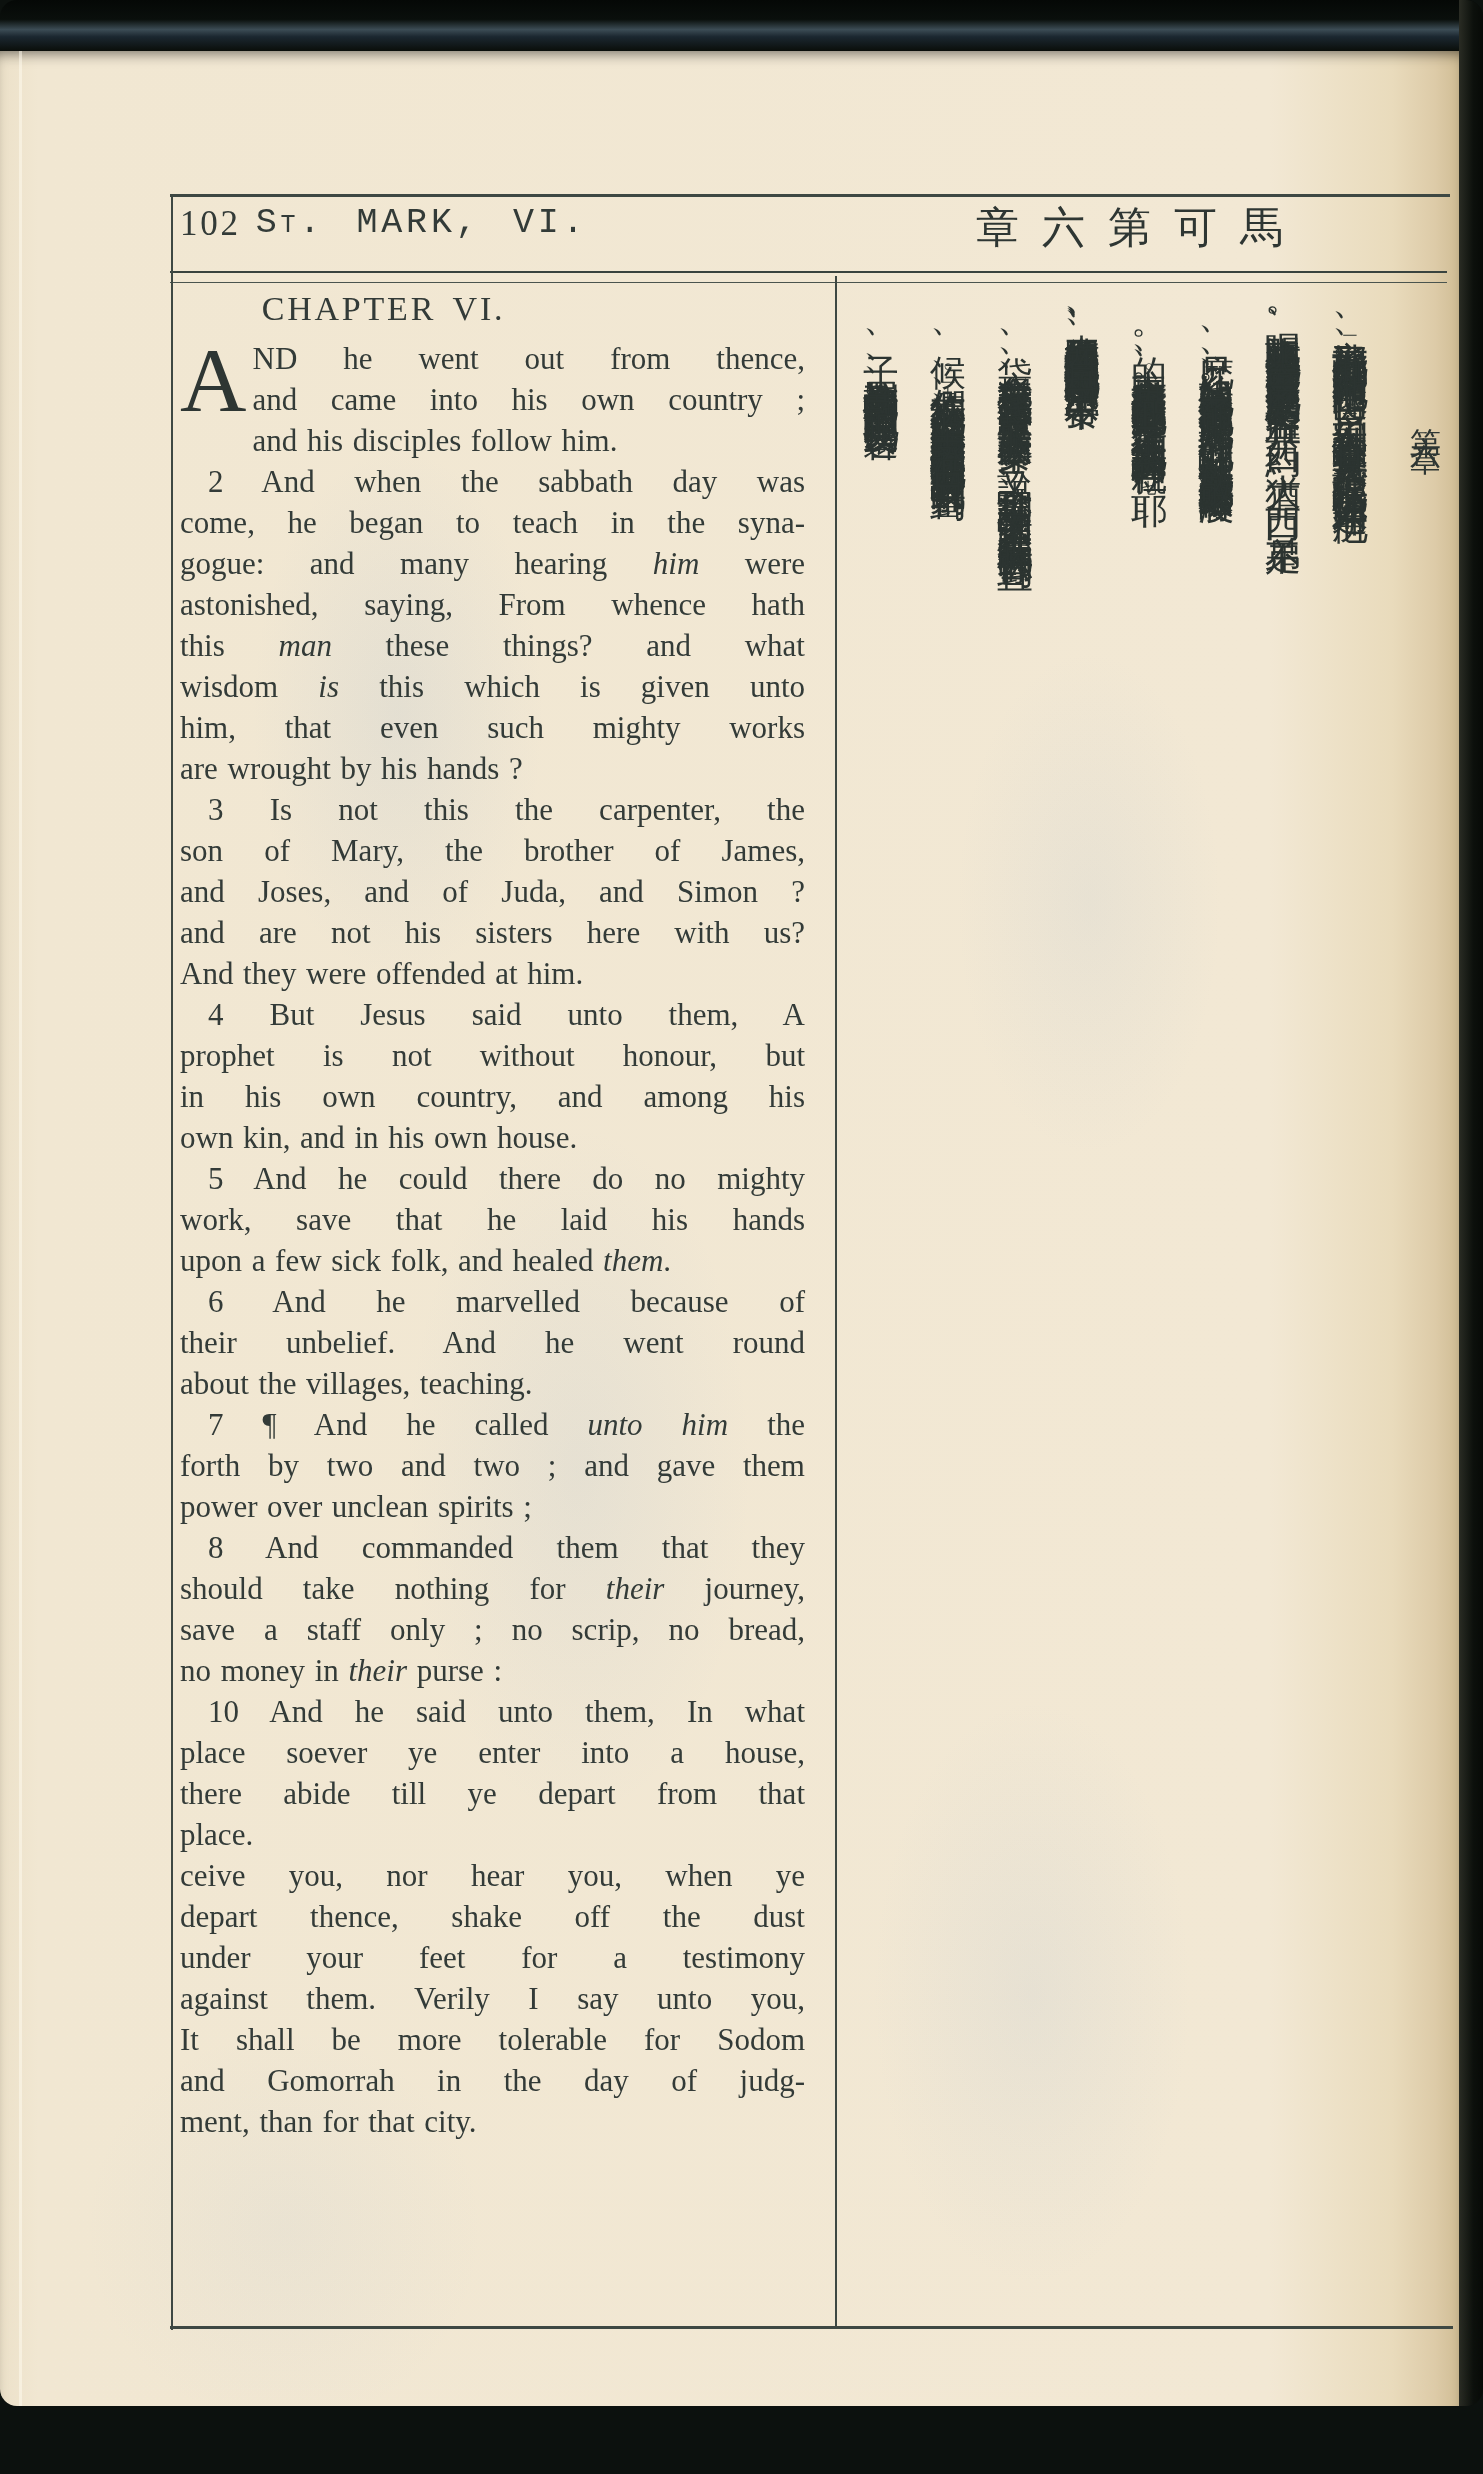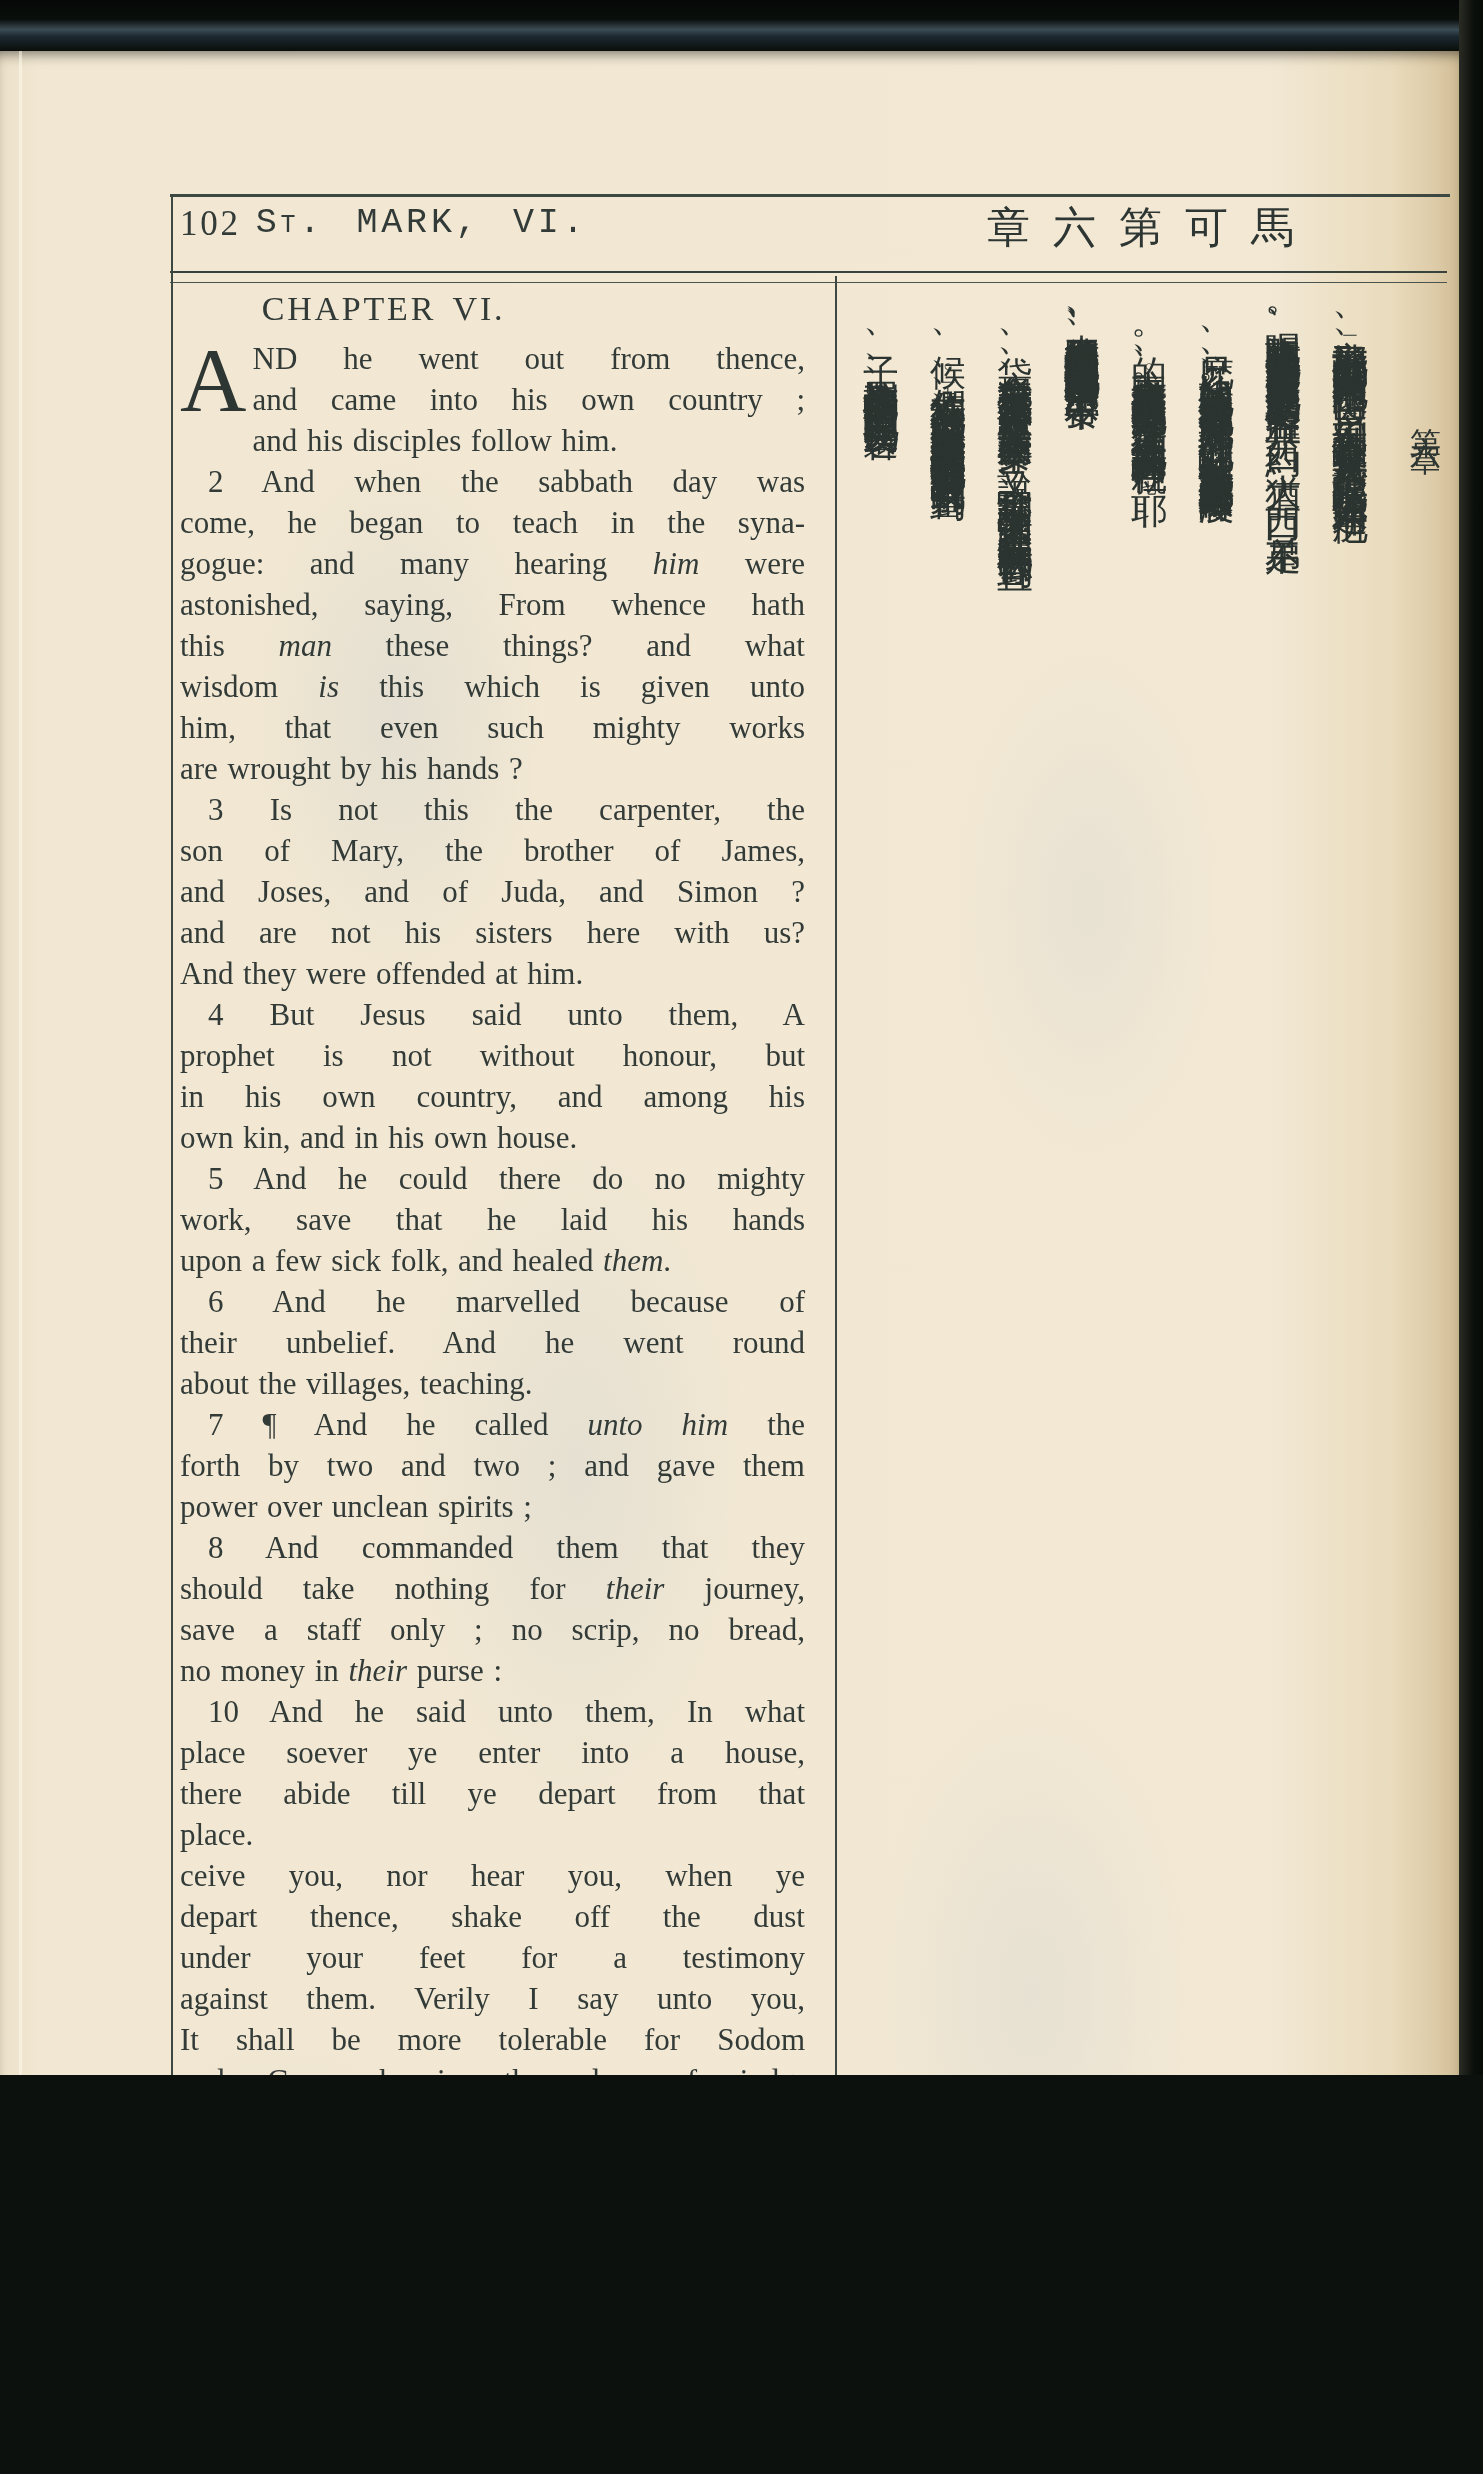--- a/index.html
+++ b/index.html
@@ -1,18 +1,18 @@
 <!DOCTYPE html>
 <html style="font-size:15px"><head>
 <meta charset="utf-8">
 <title>102 St. MARK, VI.</title>
 <style>
   html,body{margin:0;padding:0;background:#0c110e;}
-  .scan{position:relative;width:1483px;height:2075px;background:#0c110e;overflow:hidden;
-        font-family:"Liberation Serif","DejaVu Serif",serif;color:#333b38;}
+  .scan{position:relative;width:1483px;height:2406px;background:#0c110e;overflow:hidden;
+        font-family:"Liberation Serif","DejaVu Serif",serif;color:#333b38;border-radius:17px;}
   .band-top{position:absolute;left:0;top:0;width:1483px;height:51px;
     background:linear-gradient(180deg,#050806 0%,#0a0f0c 38%,#3c4c55 58%,#1b2730 72%,#0a0e0a 100%);}
   .band-bottom{position:absolute;left:0;top:2438px;width:1483px;height:37px;
     background:linear-gradient(180deg,#6b5f49 0%,#14180f 35%,#070a07 100%);}
   .band-right{position:absolute;left:1459px;top:0;width:24px;height:2475px;
     background:linear-gradient(90deg,#2a2c24 0%,#0c100c 60%,#070a07 100%);}
   .page{position:absolute;left:0;top:51px;width:1459px;height:2387px;
     background-image:
       radial-gradient(208px 379px at 398px 663px, rgba(150,175,205,.15), transparent 70%),
       radial-gradient(246px 492px at 578px 1421px, rgba(150,175,205,.13), transparent 70%),
@@ -29,21 +29,21 @@
   .rule-double{position:absolute;left:170px;top:220px;width:1277px;height:8.5px;
     border-top:2.8px solid #39433e;border-bottom:1.9px solid #4a544e;}
   .vrule-left{left:171px;top:143px;width:1.9px;height:2136px;}
   .vrule-center{left:835px;top:225px;width:1.9px;height:2052px;}
   .rule-bottom{left:170px;top:2275px;width:1283px;height:2.8px;}
   
   .page-number{position:absolute;left:180px;top:153px;font-size:35px;letter-spacing:2.8px;}
   .running-title{position:absolute;left:232px;top:152px;width:379px;text-align:center;
     font-size:35px;font-variant:small-caps;letter-spacing:3.8px;word-spacing:7.6px;font-family:Liberation Mono, monospace;}
   .cjk-title{position:absolute;left:976px;top:148px;width:341px;font-size:43px;
-    letter-spacing:23px;white-space:nowrap;color:#2e3633;text-align:right;}
+    letter-spacing:23px;white-space:nowrap;color:#2e3633;}
   .margin-chapter{position:absolute;left:1404px;top:352px;writing-mode:vertical-rl;
     font-size:31px;letter-spacing:7.6px;color:#2e3633;}
   
   .english-col{position:absolute;left:180px;top:239px;width:625px;}
   .chap{width:407px;text-align:center;font-size:34px;letter-spacing:2.8px;word-spacing:5.7px;
     margin:0 0 9.5px 0;}
   .verse{margin:0;}
   .eline{line-height:41px;font-size:31px;text-align:justify;text-align-last:justify;
     -moz-text-align-last:justify;word-spacing:1.9px;}
   .eline.end{text-align-last:left;-moz-text-align-last:left;}

